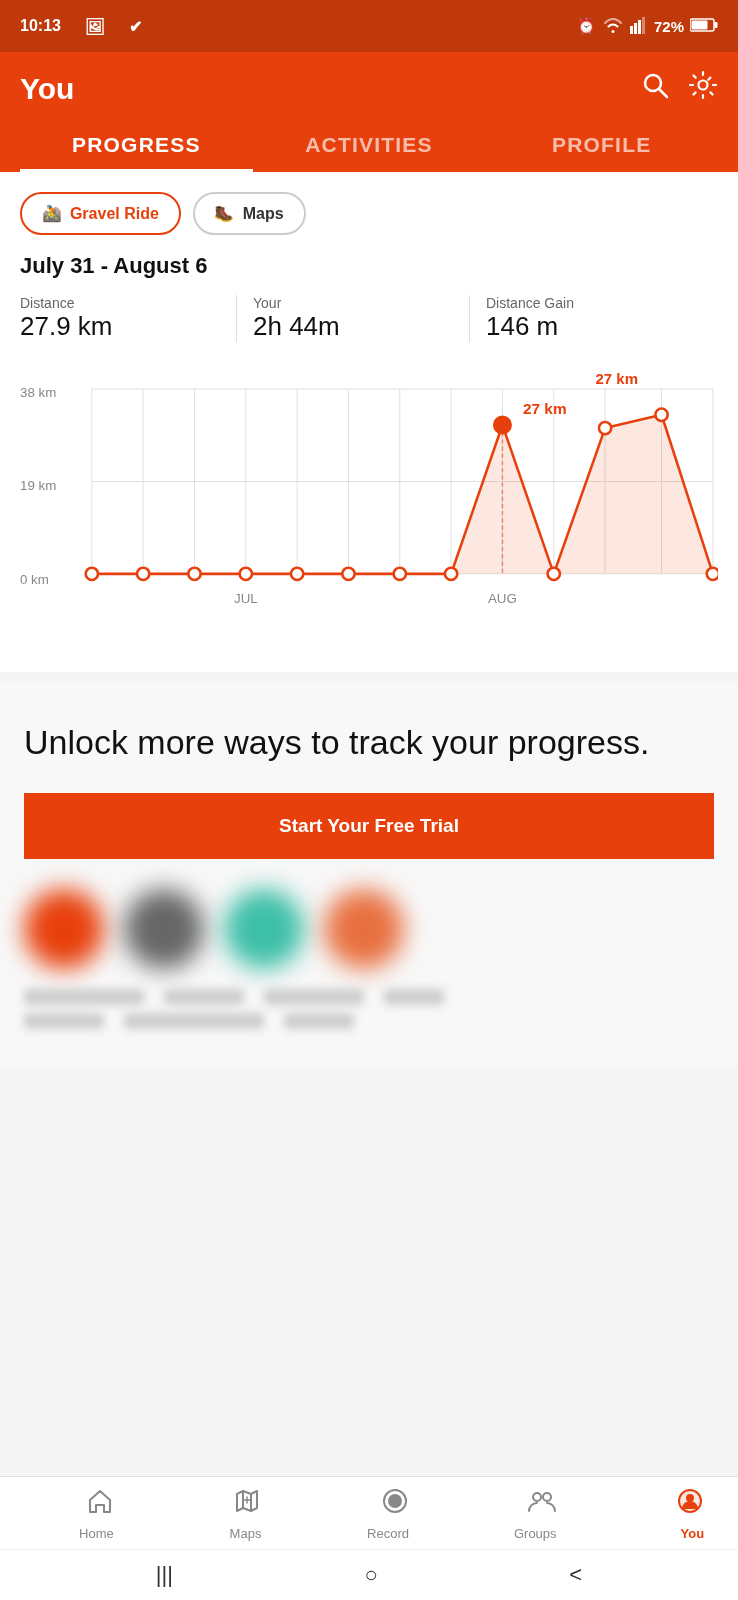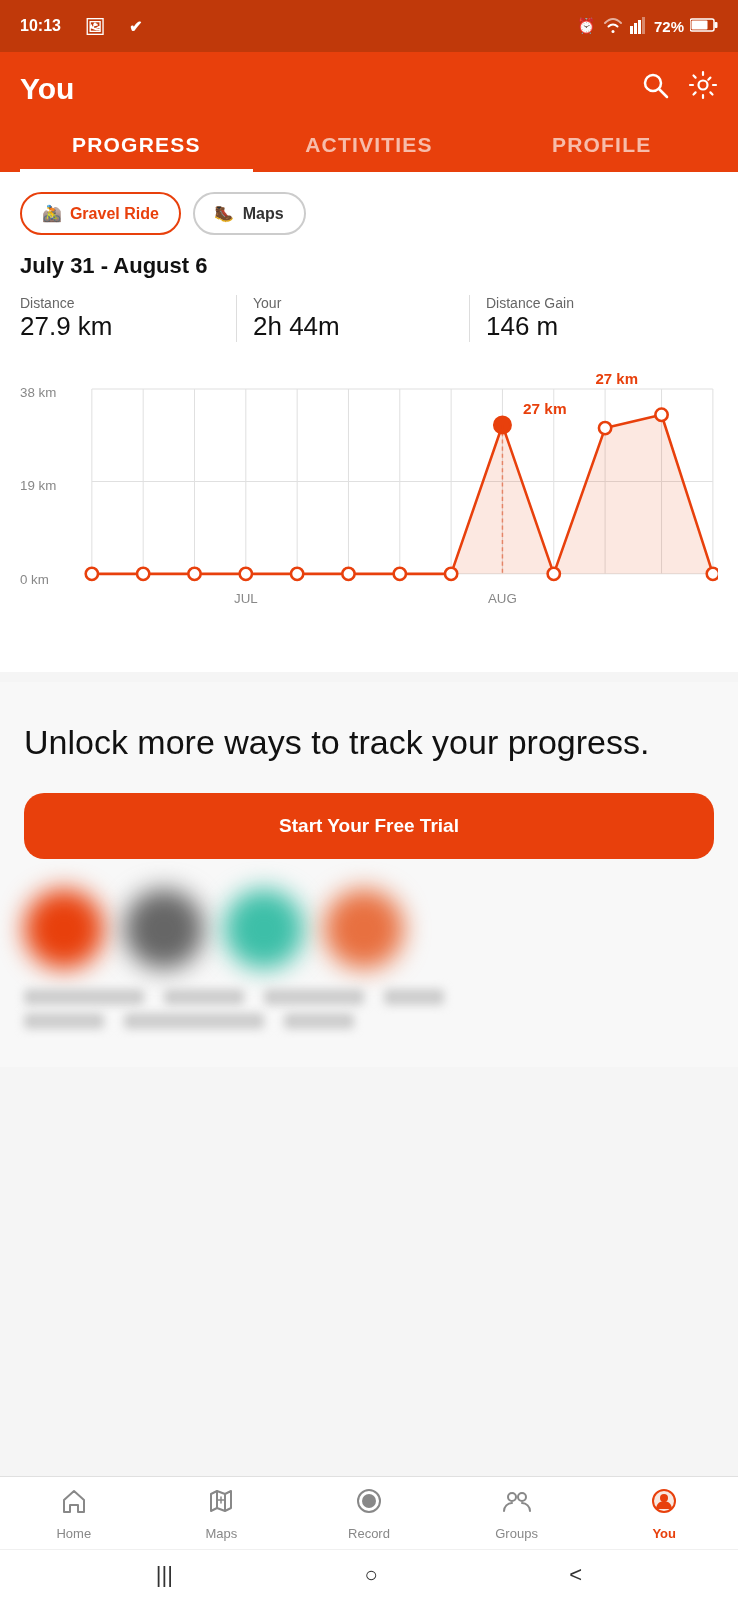--- a/index.html
+++ b/index.html
@@ -158,21 +158,21 @@
       font-weight: 400;
       color: #111;
       line-height: 1.2;
       margin-bottom: 30px;
     }
     .trial-button {
       width: 100%;
       background: #e8400c;
       color: white;
       border: none;
-      border-radius: 20px;
+      border-radius: 0;
       padding: 22px;
       font-size: 19px;
       font-weight: 700;
       cursor: pointer;
       margin-bottom: 30px;
     }
 
     
     .blurred-circles {
       display: flex;
@@ -209,21 +209,21 @@
       border-top: 1px solid #e0e0e0;
     }
     .nav-items {
       display: flex;
       justify-content: space-around;
       padding: 10px 0 8px 0;
     }
     .nav-item {
       display: flex;
       flex-direction: column;
-      align-items: center;
+      align-items: flex-end;
       gap: 4px;
       cursor: pointer;
       min-width: 80px;
     }
     .nav-icon { font-size: 26px; color: #888; }
     .nav-icon.active-icon { color: #e8400c; }
     .nav-label {
       font-size: 13px;
       color: #888;
     }

